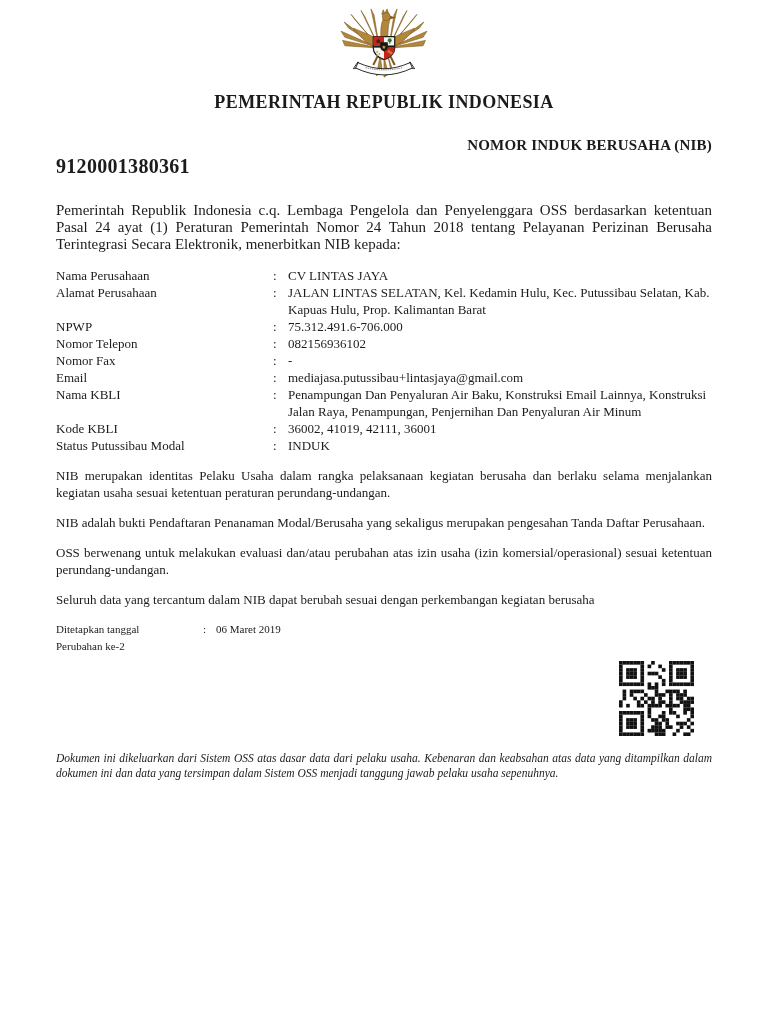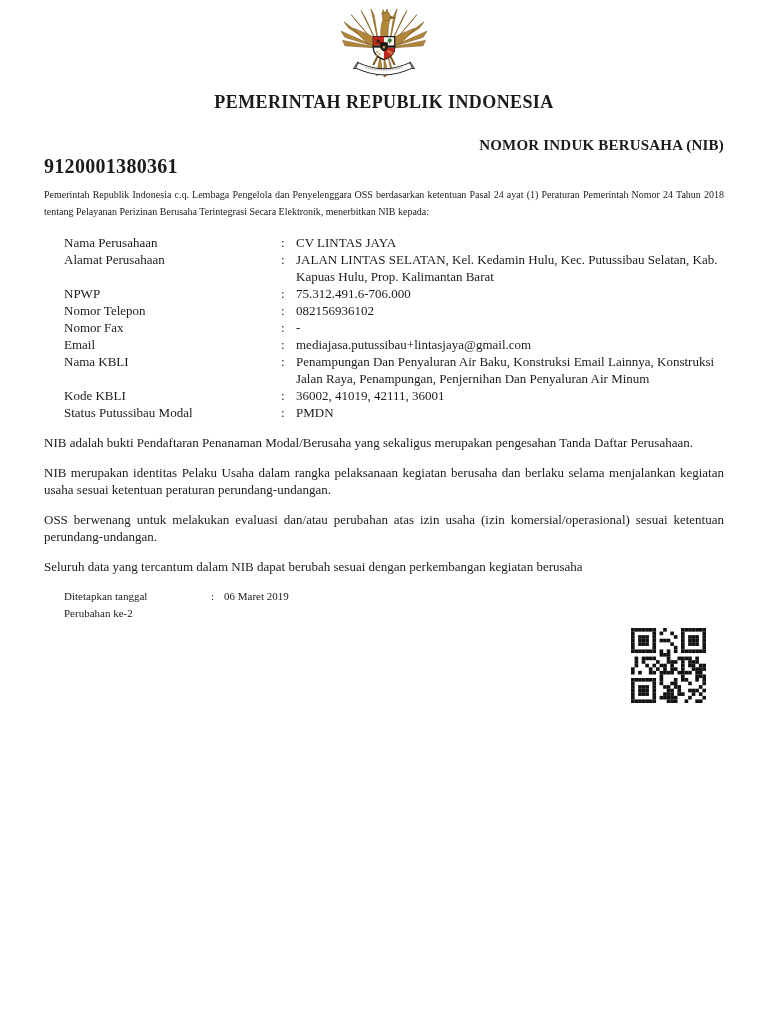--- a/index.html
+++ b/index.html
@@ -2,40 +2,40 @@
 <html style="--gold: #b2873a; --gold-dark: #7c5a1d;"><head>
 <meta charset="utf-8">
 <style>
   * { margin:0; padding:0; box-sizing:border-box; }
   html,body { background:#ffffff; }
   body {
     width:768px; height:1024px; overflow:hidden;
     font-family:"Liberation Serif", serif;
     color:#1b1b1b;
   }
-  .page { width:768px; height:1024px; padding:0 44px; background:#fff; }
+  .page { width:768px; height:1024px; padding:0 56px; background:#fff; }
   .emblem-wrap { text-align:center; padding-top:8px; height:82px; }
   .emblem-wrap svg { display:inline-block; }
   h1.title {
     margin-top:10px; text-align:center;
     font-size:18px; font-weight:bold; letter-spacing:0.4px;
   }
   .doc-heading {
     margin-top:24px; text-align:right;
     font-size:15px; font-weight:bold; letter-spacing:0.2px;
   }
   .nib-number {
     margin-top:1px; text-align:left;
     font-size:20px; font-weight:bold; letter-spacing:0.3px;
   }
   p.intro {
-    margin-top:8px; font-size:10px; line-height:17px; text-align:justify;
+    margin-top:24px; font-size:15px; line-height:17px; text-align:justify;
   }
   .details { margin-top:14px; font-size:13px; line-height:17px; }
-  .detail-row { display:flex;margin-left:20px; }
+  .detail-row { display:flex; }
   .detail-row .dl { width:217px; flex:none; }
   .detail-row .dc { width:15px; flex:none; }
   .detail-row .dv { flex:1; }
   .paras p { margin-top:13px; font-size:13px; line-height:17px; text-align:justify; }
   .issuance { margin-top:13px; font-size:11px; line-height:17px; }
   .issuance .detail-row .dl { width:147px; }
   .issuance .detail-row .dc { width:13px; }
   .qr-row { margin-top:4px; height:78px; position:relative; }
   .qr-row svg { position:absolute; right:18px; top:2px; }
   p.disclaimer {
@@ -157,27 +157,27 @@
         <div class="dv">Penampungan Dan Penyaluran Air Baku, Konstruksi Email Lainnya, Konstruksi Jalan Raya, Penampungan, Penjernihan Dan Penyaluran Air Minum</div>
       </div>
       <div class="detail-row">
         <div class="dl">Kode KBLI</div>
         <div class="dc">:</div>
         <div class="dv">36002, 41019, 42111, 36001</div>
       </div>
       <div class="detail-row">
         <div class="dl">Status Putussibau Modal</div>
         <div class="dc">:</div>
-        <div class="dv">PMDN</div>
+        <div class="dv">INDUK</div>
       </div>
     </div>
 
   <div class="paras" id="paragraphs">
+      <p>NIB merupakan identitas Pelaku Usaha dalam rangka pelaksanaan kegiatan berusaha dan berlaku selama menjalankan kegiatan usaha sesuai ketentuan peraturan perundang-undangan.</p>
       <p>NIB adalah bukti Pendaftaran Penanaman Modal/Berusaha yang sekaligus merupakan pengesahan Tanda Daftar Perusahaan.</p>
-      <p>NIB merupakan identitas Pelaku Usaha dalam rangka pelaksanaan kegiatan berusaha dan berlaku selama menjalankan kegiatan usaha sesuai ketentuan peraturan perundang-undangan.</p>
       <p>OSS berwenang untuk melakukan evaluasi dan/atau perubahan atas izin usaha (izin komersial/operasional) sesuai ketentuan perundang-undangan.</p>
       <p>Seluruh data yang tercantum dalam NIB dapat berubah sesuai dengan perkembangan kegiatan berusaha</p>
     </div>
 
   <div class="issuance" id="issuance">
       <div class="detail-row">
         <div class="dl">Ditetapkan tanggal</div>
         <div class="dc">:</div>
         <div class="dv">06 Maret 2019</div>
       </div>
@@ -405,14 +405,15 @@
         <rect x="6" y="20" width="1.02" height="1.02" fill="#111111"></rect>
         <rect x="10" y="20" width="1.02" height="1.02" fill="#111111"></rect>
         <rect x="11" y="20" width="1.02" height="1.02" fill="#111111"></rect>
         <rect x="12" y="20" width="1.02" height="1.02" fill="#111111"></rect>
         <rect x="15" y="20" width="1.02" height="1.02" fill="#111111"></rect>
         <rect x="18" y="20" width="1.02" height="1.02" fill="#111111"></rect>
         <rect x="19" y="20" width="1.02" height="1.02" fill="#111111"></rect>
       </svg>
   </div>
 
+  <p class="disclaimer">Dokumen ini dikeluarkan dari Sistem OSS atas dasar data dari pelaku usaha. Kebenaran dan keabsahan atas data yang ditampilkan dalam dokumen ini dan data yang tersimpan dalam Sistem OSS menjadi tanggung jawab pelaku usaha sepenuhnya.</p>
 
 </div>
 
 </body></html>

